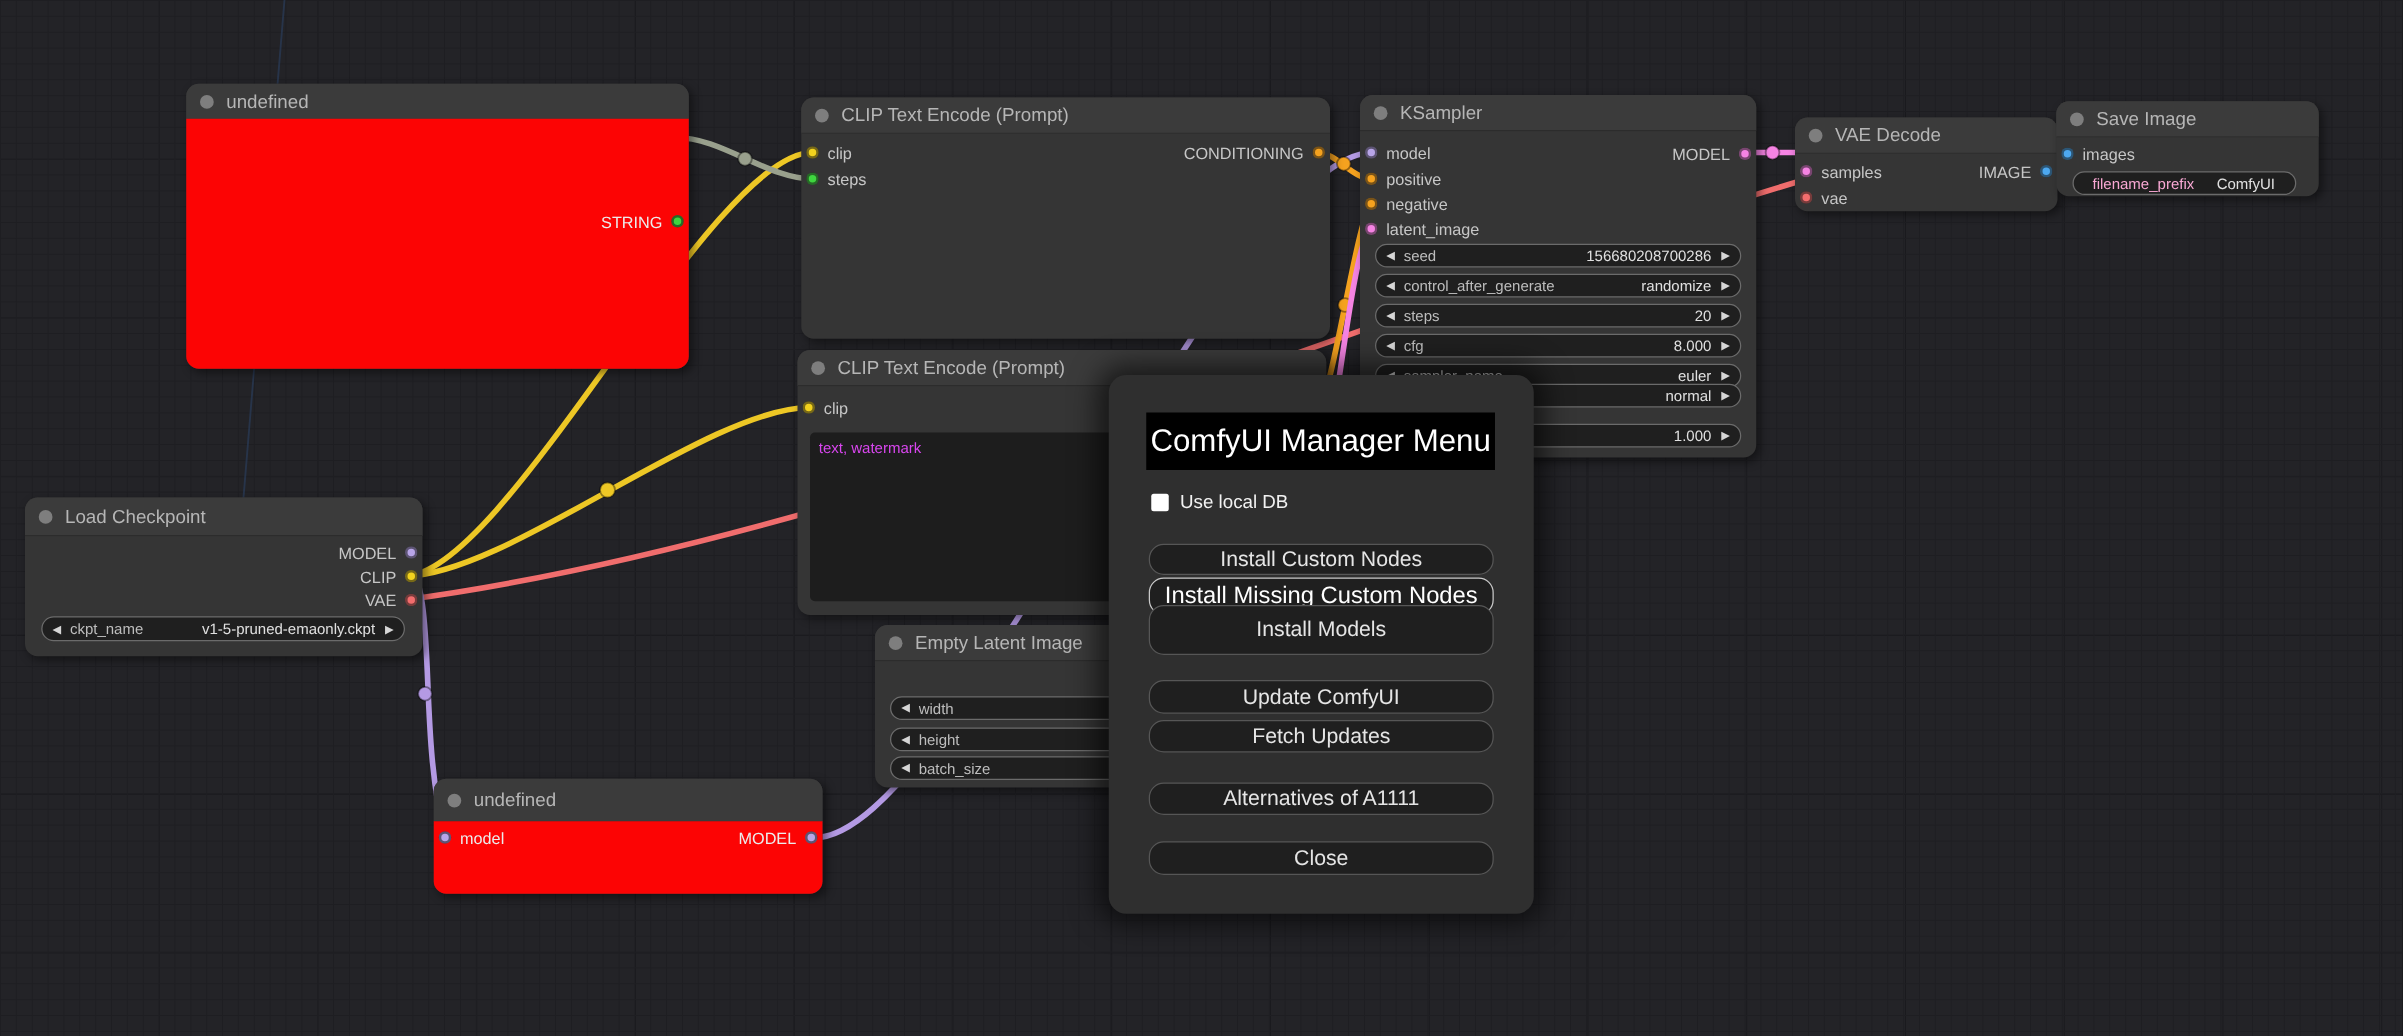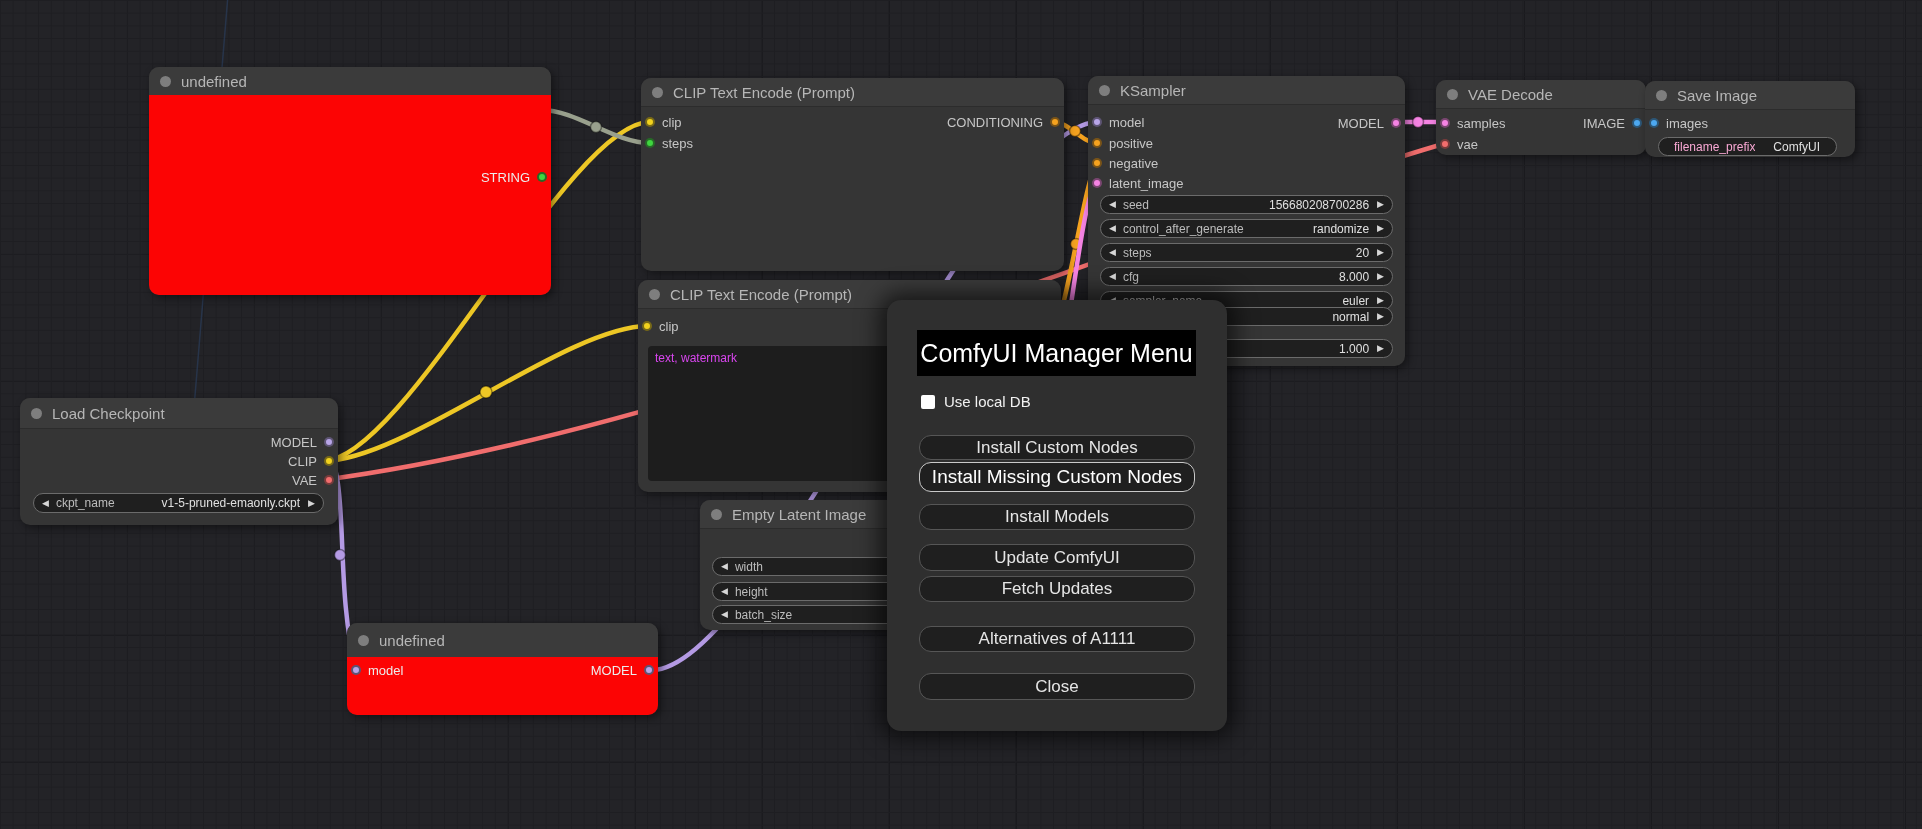--- a/index.html
+++ b/index.html
@@ -207,21 +207,21 @@
         <span class="arr">▶</span>
       </div>
     <div class="widget" style="left:12px;top:263px;width:293px;">
         <span class="arr">◀</span>
         <span class="wl"></span>
         <span class="wv">1.000</span>
         <span class="arr">▶</span>
       </div>
   </div>
 
-  <div class="node" style="left:1436px;top:80px;width:210px;height:75px;">
+  <div class="node" style="left:1436px;top:94px;width:210px;height:75px;">
     <div class="hd">
         <span class="tdot"></span>
         <span>VAE Decode</span>
       </div>
     <div class="port in" style="top:34px;">
         <span class="pdot c-latent"></span>
         <span>samples</span>
       </div>
     <div class="port in" style="top:55px;">
         <span class="pdot c-vae"></span>
@@ -290,20 +290,20 @@
   </div>
 
   <div id="mgr">
     <div class="ttl">ComfyUI Manager Menu</div>
     <div class="chkrow">
       <span class="chk"></span>
       <span>Use local DB</span>
     </div>
     <div class="mbtn" style="top:135px;height:25px;">Install Custom Nodes</div>
     <div class="mbtn hl" style="top:162px;height:30px;">Install Missing Custom Nodes</div>
-    <div class="mbtn" style="top:204px;height:26px;">Install Models</div>
+    <div class="mbtn" style="top:184px;height:40px;">Install Models</div>
     <div class="mbtn" style="top:244px;height:27px;">Update ComfyUI</div>
     <div class="mbtn" style="top:276px;height:26px;">Fetch Updates</div>
     <div class="mbtn" style="top:326px;height:26px;">Alternatives of A1111</div>
     <div class="mbtn" style="top:373px;height:27px;">Close</div>
   </div>
 
 </div>
 
 </body></html>

